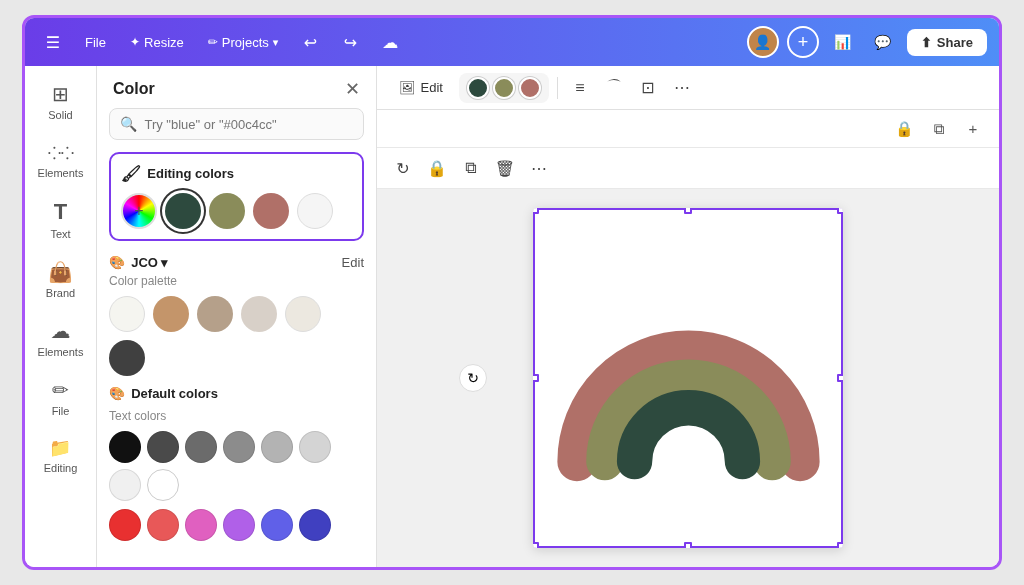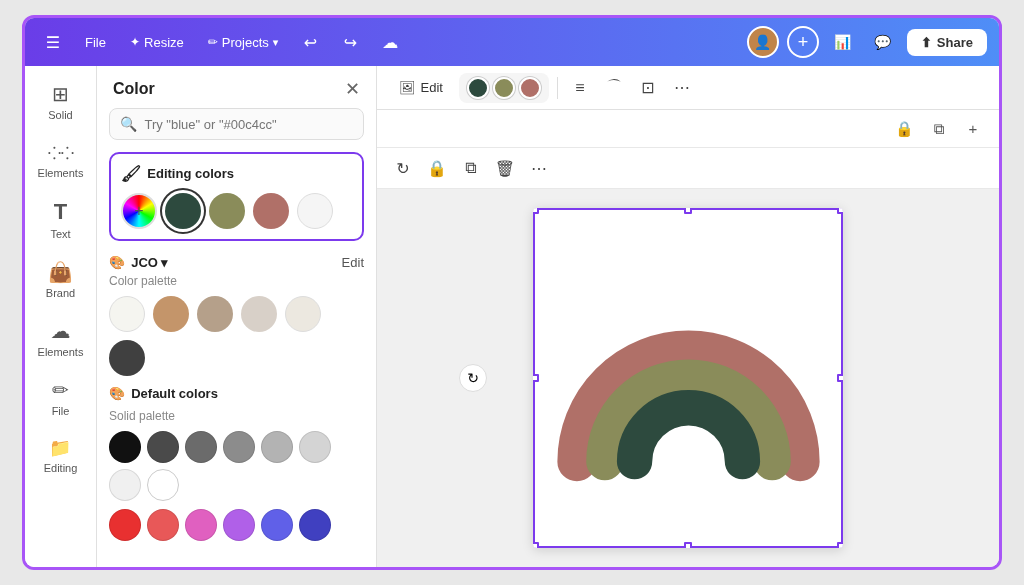--- a/index.html
+++ b/index.html
@@ -601,21 +601,21 @@
           <div class="color-swatch" style="background:#ece8e0; border:1px solid #ddd;"></div>
           <div class="color-swatch" style="background:#404040;"></div>
         </div>
       </div>
 
       <div class="default-colors-section">
         <div class="default-section-title">
           <span>🎨</span>
           <span>Default colors</span>
         </div>
-        <div class="solid-label">Solid palette</div>
+        <div class="solid-label">Text colors</div>
         <div class="color-grid">
           <div class="color-swatch-sm" style="background:#111;"></div>
           <div class="color-swatch-sm" style="background:#4a4a4a;"></div>
           <div class="color-swatch-sm" style="background:#6b6b6b;"></div>
           <div class="color-swatch-sm" style="background:#8c8c8c;"></div>
           <div class="color-swatch-sm" style="background:#b3b3b3;"></div>
           <div class="color-swatch-sm" style="background:#d4d4d4;"></div>
           <div class="color-swatch-sm" style="background:#f0f0f0;"></div>
           <div class="color-swatch-sm" style="background:#ffffff; border:1px solid #ccc;"></div>
         </div>

